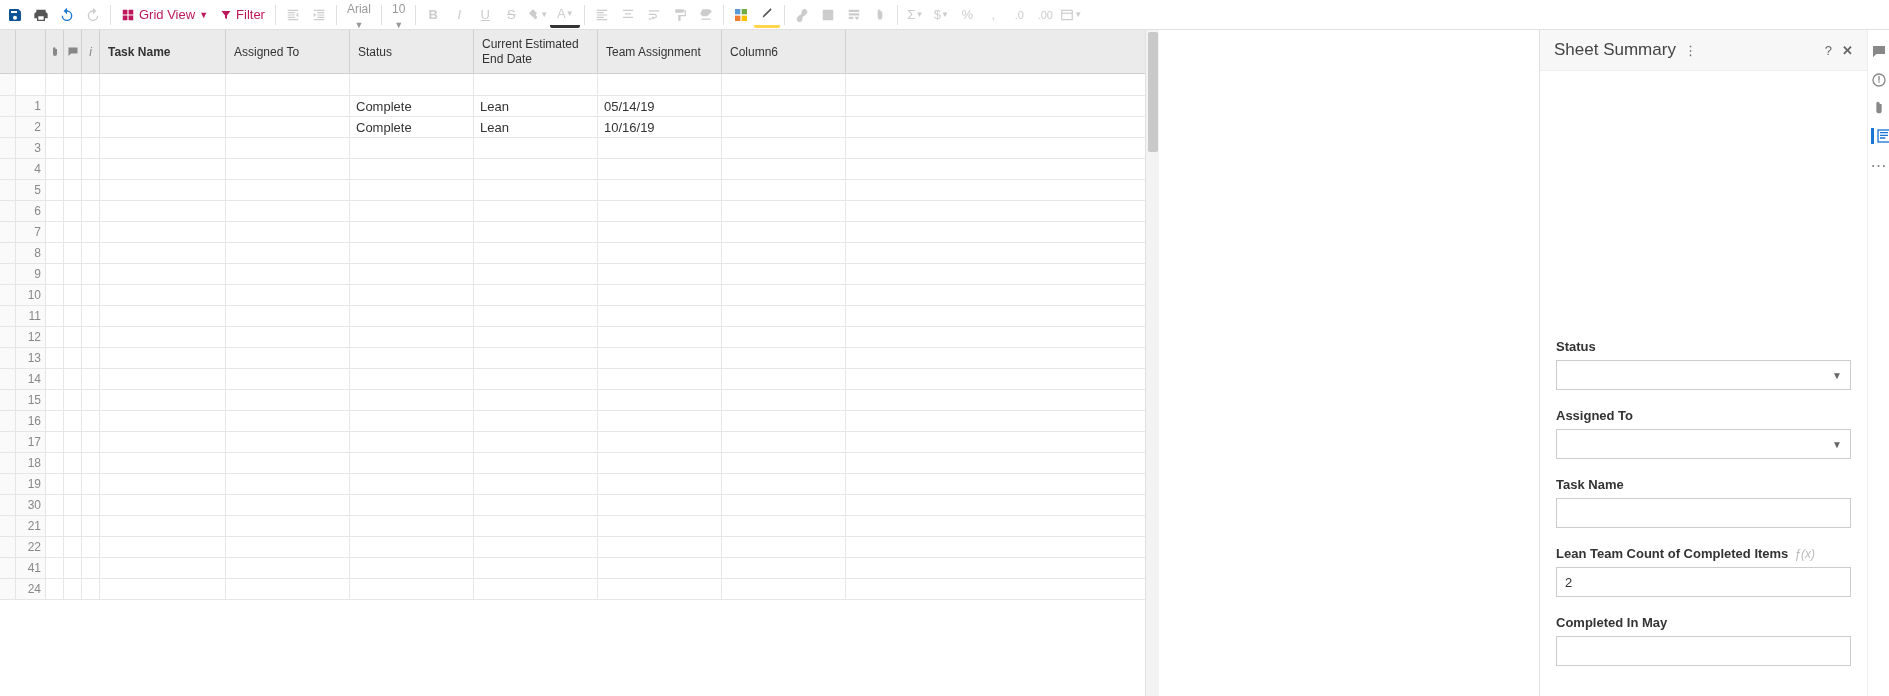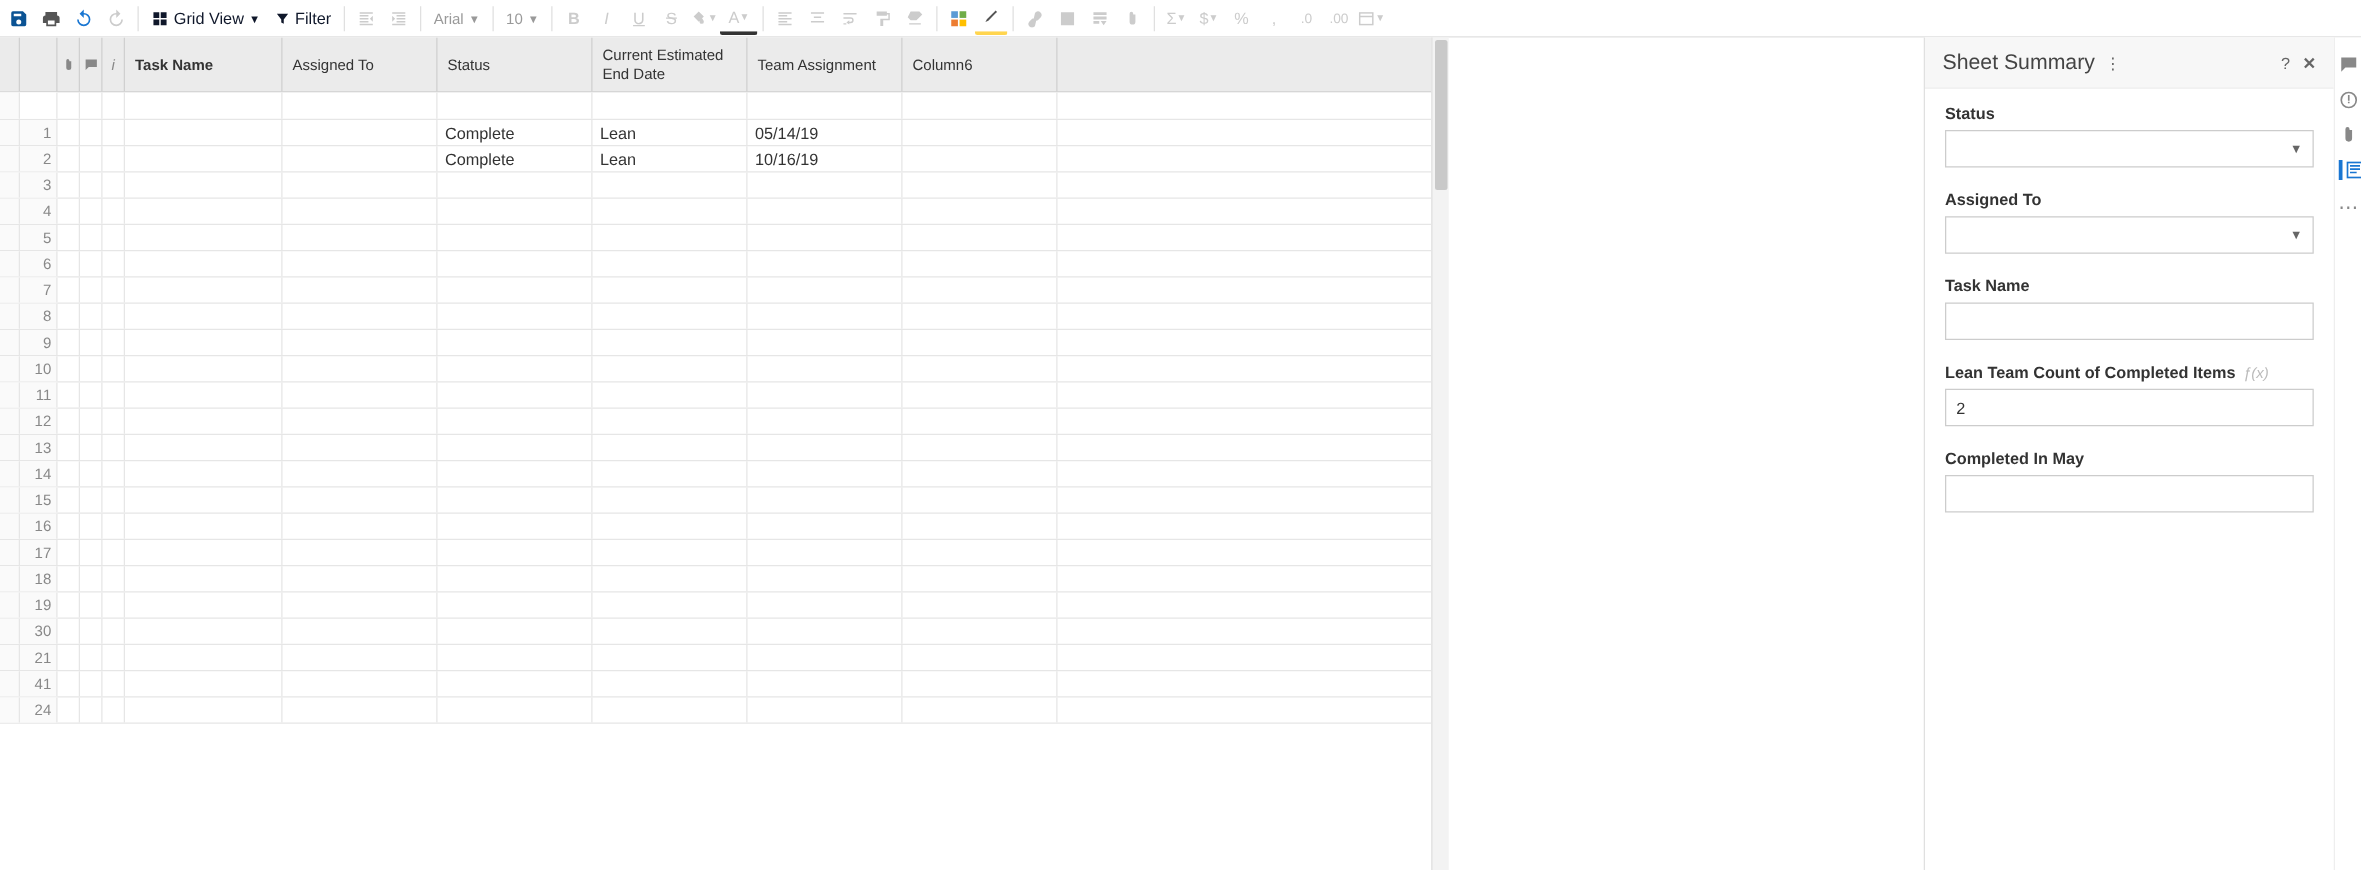--- a/index.html
+++ b/index.html
@@ -12,23 +12,23 @@
     padding: 0 2px;
   }
   .tb-btn {
     display: flex; align-items: center; justify-content: center;
     width: 26px; height: 26px; cursor: pointer; color: #555;
     border-radius: 2px;
   }
   .tb-sep { width: 1px; height: 20px; background: #e0e0e0; margin: 0 4px; }
   .tb-text-btn {
     display: flex; align-items: center; gap: 4px; padding: 0 6px;
-    height: 26px; cursor: pointer; color: #0f172a; font-size: 13px; justify-content: space-between;
+    height: 26px; cursor: pointer; color: #be185d; font-size: 13px; justify-content: space-between;
   }
-  .tb-dd { display:flex; align-items:center; gap:4px; padding: 0 6px; color:#999; font-size:12px; cursor:pointer; height:26px;}
+  .tb-dd { display:flex; align-items:center; gap:4px; padding: 0 6px; color:#999; font-size:12px; cursor:pointer; height:26px;flex-direction:column;}
   .tb-dd .caret { font-size:9px;}
   .disabled { color: #ccc !important; }
   .save-icon { color:#0b5394; }
   .undo-icon { color:#1976d2; }
   .redo-icon { color:#bbb; }
   .highlight-yellow { border-bottom:3px solid #ffd54f; }
   .font-color-black { border-bottom:3px solid #333; }
 
   
   .main { display:flex; height:calc(100vh - 30px); }
@@ -67,20 +67,21 @@
   .c-status {width:124px;}
   .c-team {width:124px;}
   .c-date {width:124px;}
   .c-col6 {width:124px;}
 
   
   .summary-panel {
     width:328px; flex:0 0 328px; border-left:1px solid #e0e0e0;
     background:#fff; display:flex; flex-direction:column;
     margin-left: 380px; 
+    justify-content: space-between;
   }
   @media (max-width: 1600px){ .summary-panel{margin-left:200px;} }
   .summary-header {
     display:flex; align-items:center; justify-content:space-between;
     padding:10px 14px; border-bottom:1px solid #eee; background:#f7f7f7;
   }
   .summary-header-left{display:flex; align-items:center; gap:8px;}
   .summary-title{font-size:17px; color:#444;}
   .summary-header-right{display:flex; align-items:center; gap:10px; color:#666;}
   .summary-body{padding:12px 16px;}
@@ -561,20 +562,33 @@
             <div class="dr-cell c-task"></div>
             <div class="dr-cell c-assigned"></div>
             <div class="dr-cell c-status"></div>
             <div class="dr-cell c-team"></div>
             <div class="dr-cell c-date"></div>
             <div class="dr-cell c-col6"></div>
           </div>
           <div class="data-row">
             <div class="dr-cell narrow1"></div>
             <div class="dr-cell rownum">21</div>
+            <div class="dr-cell narrow2"></div>
+            <div class="dr-cell narrow3"></div>
+            <div class="dr-cell narrow4"></div>
+            <div class="dr-cell c-task"></div>
+            <div class="dr-cell c-assigned"></div>
+            <div class="dr-cell c-status"></div>
+            <div class="dr-cell c-team"></div>
+            <div class="dr-cell c-date"></div>
+            <div class="dr-cell c-col6"></div>
+          </div>
+          <div class="data-row">
+            <div class="dr-cell narrow1"></div>
+            <div class="dr-cell rownum">22</div>
             <div class="dr-cell narrow2"></div>
             <div class="dr-cell narrow3"></div>
             <div class="dr-cell narrow4"></div>
             <div class="dr-cell c-task"></div>
             <div class="dr-cell c-assigned"></div>
             <div class="dr-cell c-status"></div>
             <div class="dr-cell c-team"></div>
             <div class="dr-cell c-date"></div>
             <div class="dr-cell c-col6"></div>
           </div>

